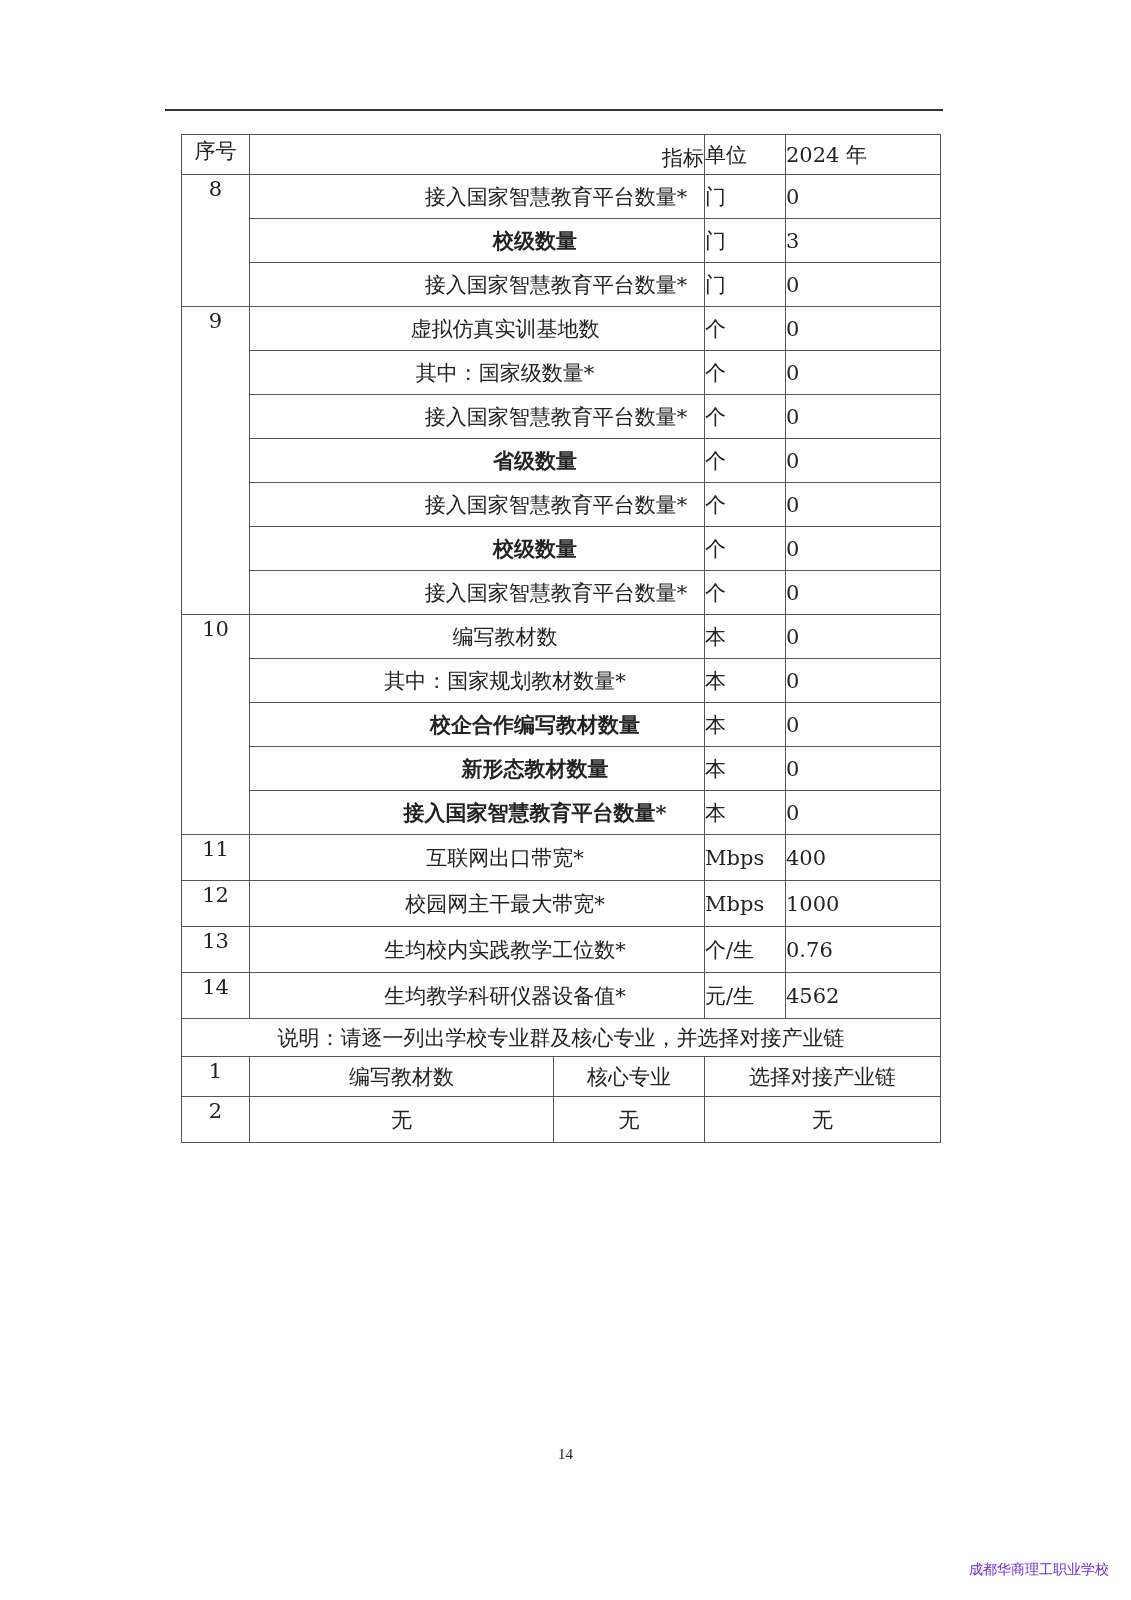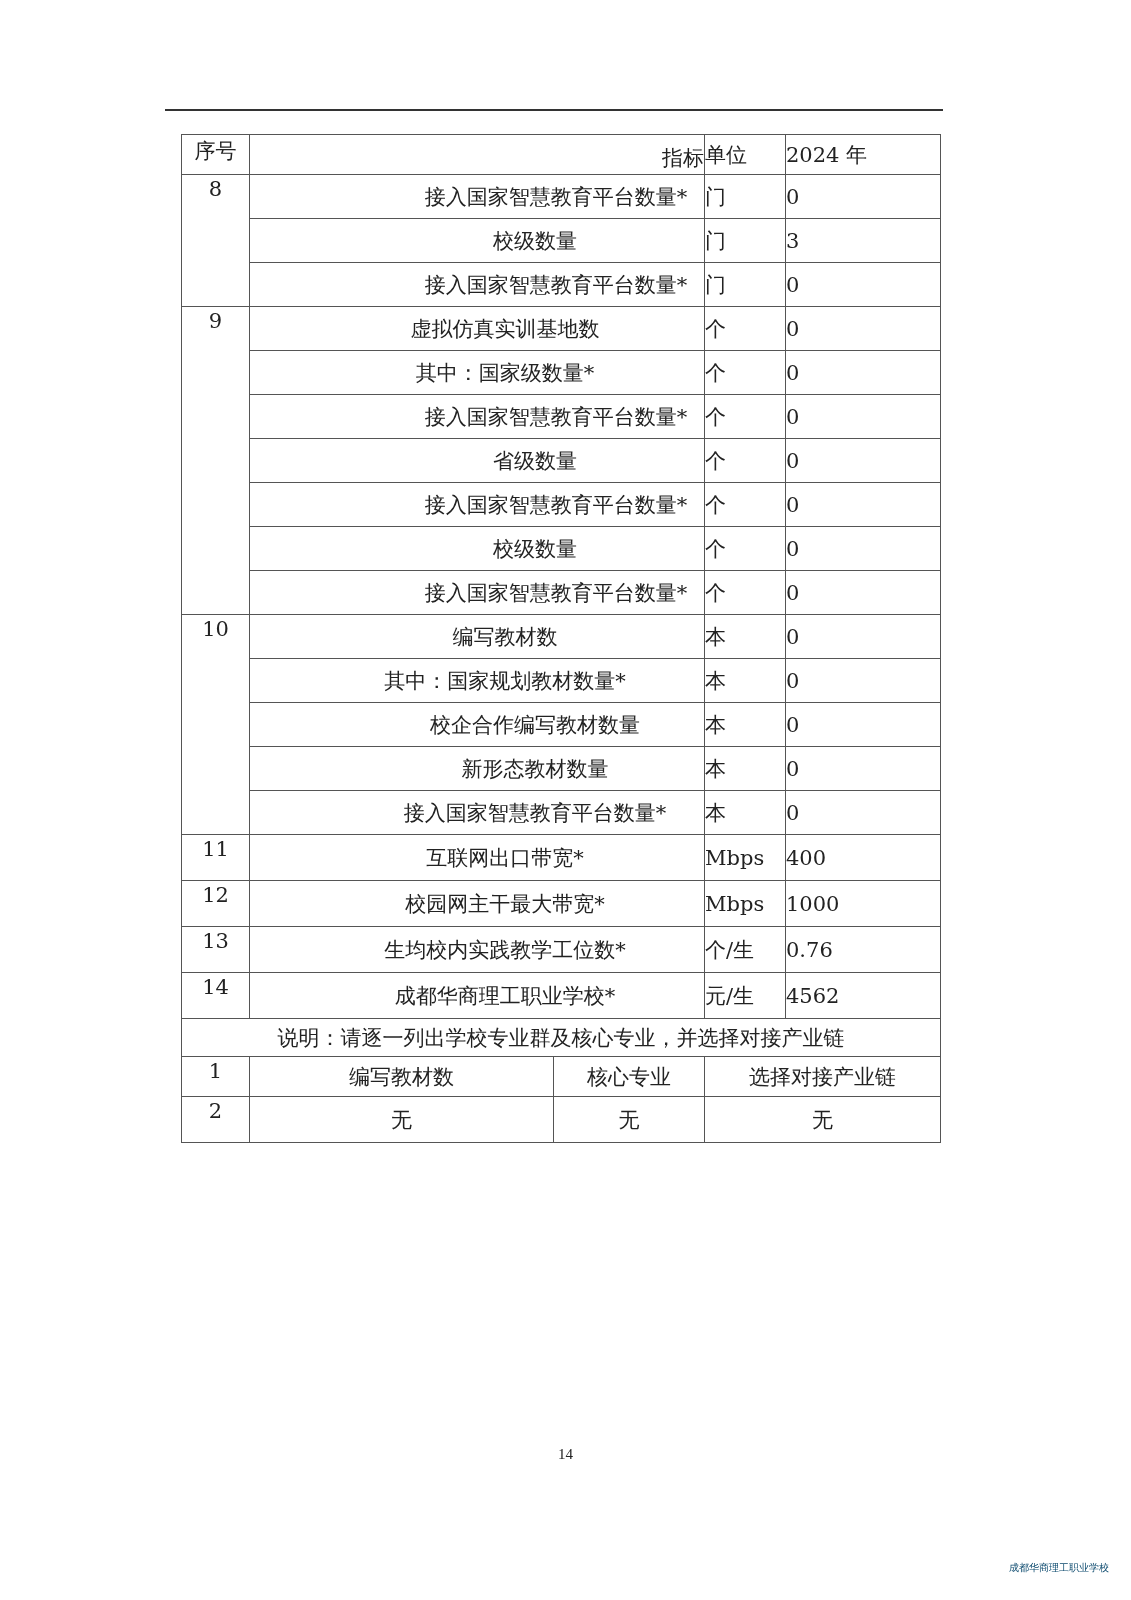--- a/index.html
+++ b/index.html
@@ -7,32 +7,32 @@
          font-family: "DejaVu Serif", "Liberation Serif", serif; color: #222; }
   .header-rule { position: absolute; left: 165px; top: 109px; width: 778px; height: 2px; background: #333; }
   table.main { position: absolute; left: 181px; top: 134px; width: 759px;
                border-collapse: collapse; table-layout: fixed; }
   table.main td { border: 1px solid #555; padding: 0; font-size: 21px; height: 43px;
                   vertical-align: middle; white-space: nowrap; overflow: hidden; }
   td.seq { text-align: center; vertical-align: top !important; padding-top: 2px !important; }
   td.unit, td.val { text-align: left; }
   td.ind { text-align: center; }
   .lvl0 { padding-left: 56px !important; }
-  .lvl1 { padding-left: 116px !important; }
+  .lvl1 { padding-left: 116px !important; font-weight: bold; }
   .lvl2 { padding-left: 158px !important; }
   tr.hdr td { height: 37px; }
   tr.hdr td.ind-h { text-align: right; vertical-align: bottom; padding-bottom: 2px; }
   tr.hdr td.seq { vertical-align: top; font-family: Liberation Serif, serif; }
   td.note { text-align: center; height: 37px !important; }
   tr.sub-hdr td { height: 37px; text-align: center; }
   tr.sub-row td { height: 43px; text-align: center; }
   .page-number { position: absolute; left: 0; width: 1131px; top: 1446px; text-align: center;
                  font-size: 15px; font-family: "Liberation Serif", serif; }
-  .footer-school { position: absolute; right: 22px; top: 1561px; font-size: 10px;
-                   font-family: "DejaVu Sans", sans-serif; color: #0c4a6e; }
+  .footer-school { position: absolute; right: 22px; top: 1561px; font-size: 14px;
+                   font-family: "DejaVu Sans", sans-serif; color: #6d28d9; }
 </style>
 </head>
 <body>
 
 <div class="header-rule"></div>
 
 <table class="main">
   <colgroup>
     <col style="width:68px">
     <col style="width:304px">
@@ -138,21 +138,21 @@
         <td class="val">1000</td>
       </tr>
       <tr>
         <td class="seq" rowspan="1">13</td>
         <td class="ind lvl0" colspan="2">生均校内实践教学工位数*</td>
         <td class="unit">个/生</td>
         <td class="val">0.76</td>
       </tr>
       <tr>
         <td class="seq" rowspan="1">14</td>
-        <td class="ind lvl0" colspan="2">成都华商理工职业学校*</td>
+        <td class="ind lvl0" colspan="2">生均教学科研仪器设备值*</td>
         <td class="unit">元/生</td>
         <td class="val">4562</td>
       </tr>
       <tr>
         <td class="note" colspan="5">说明：请逐一列出学校专业群及核心专业，并选择对接产业链</td>
       </tr>
       <tr class="sub-hdr">
         <td class="seq">1</td>
         <td>编写教材数</td>
         <td>核心专业</td>

